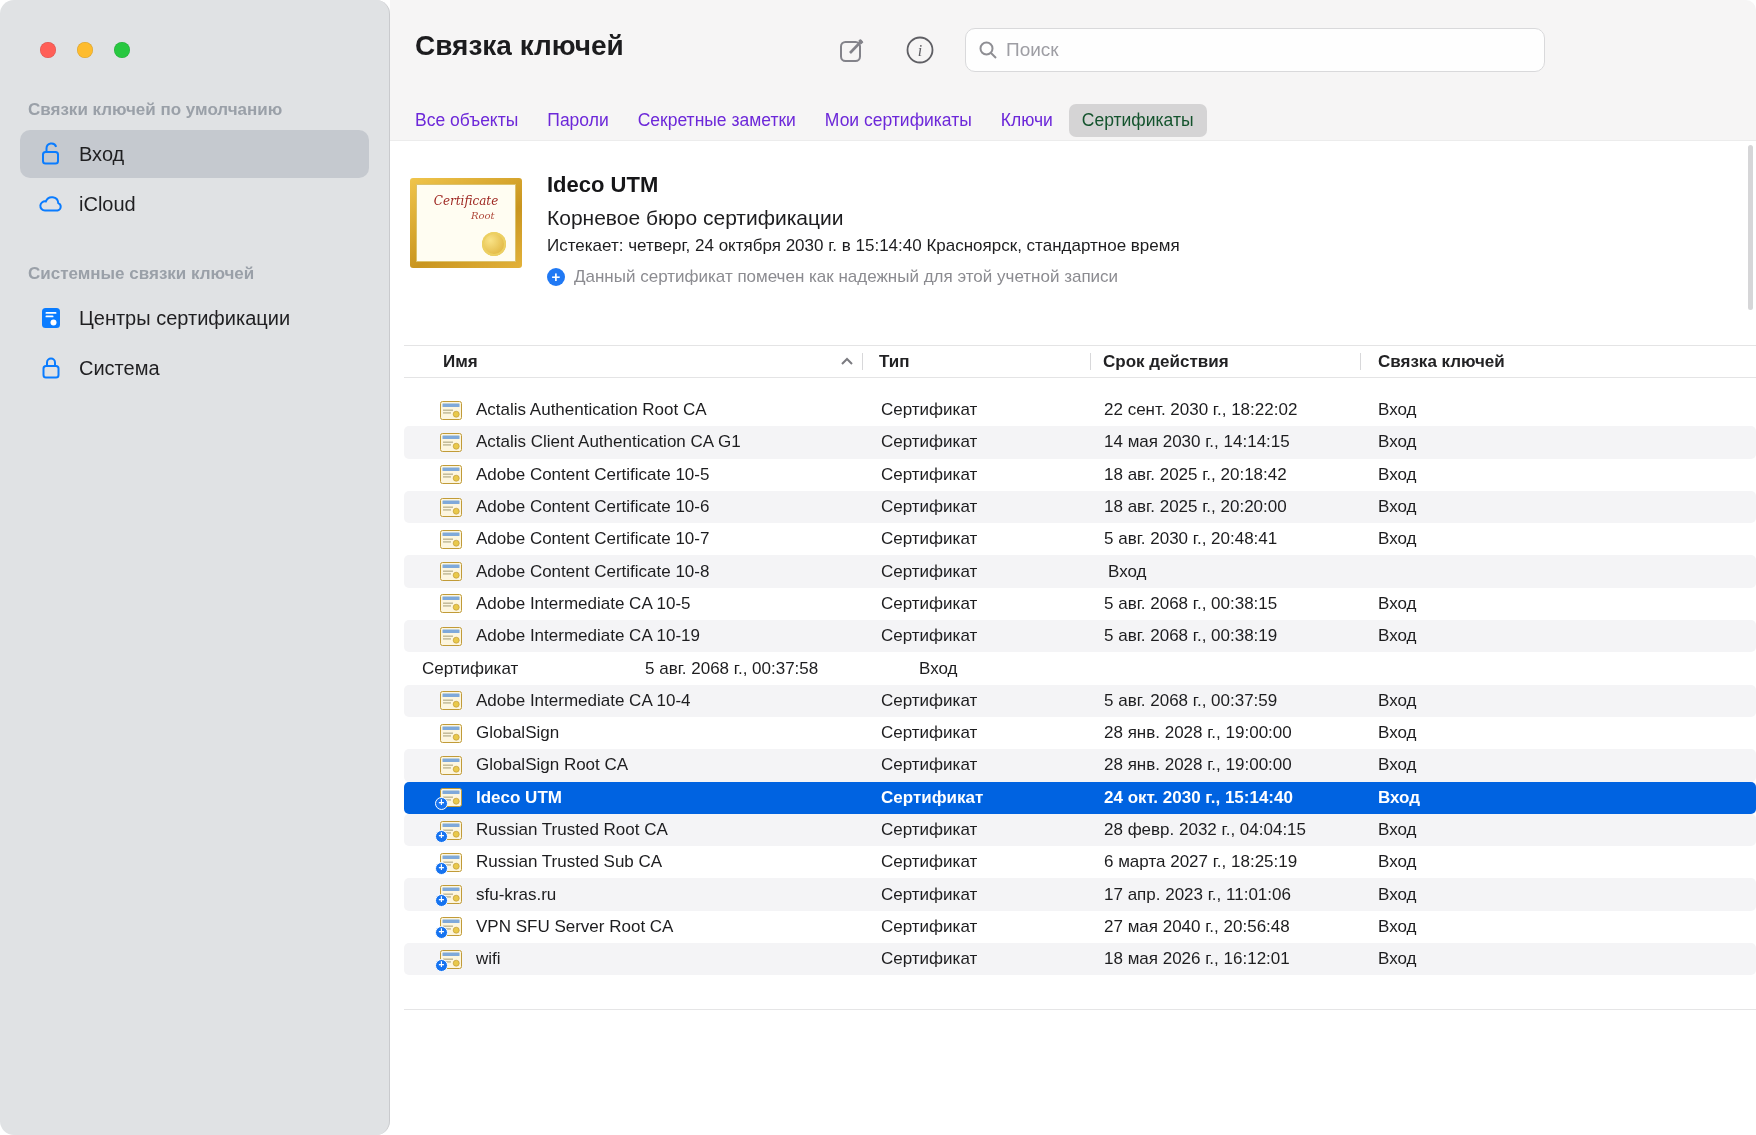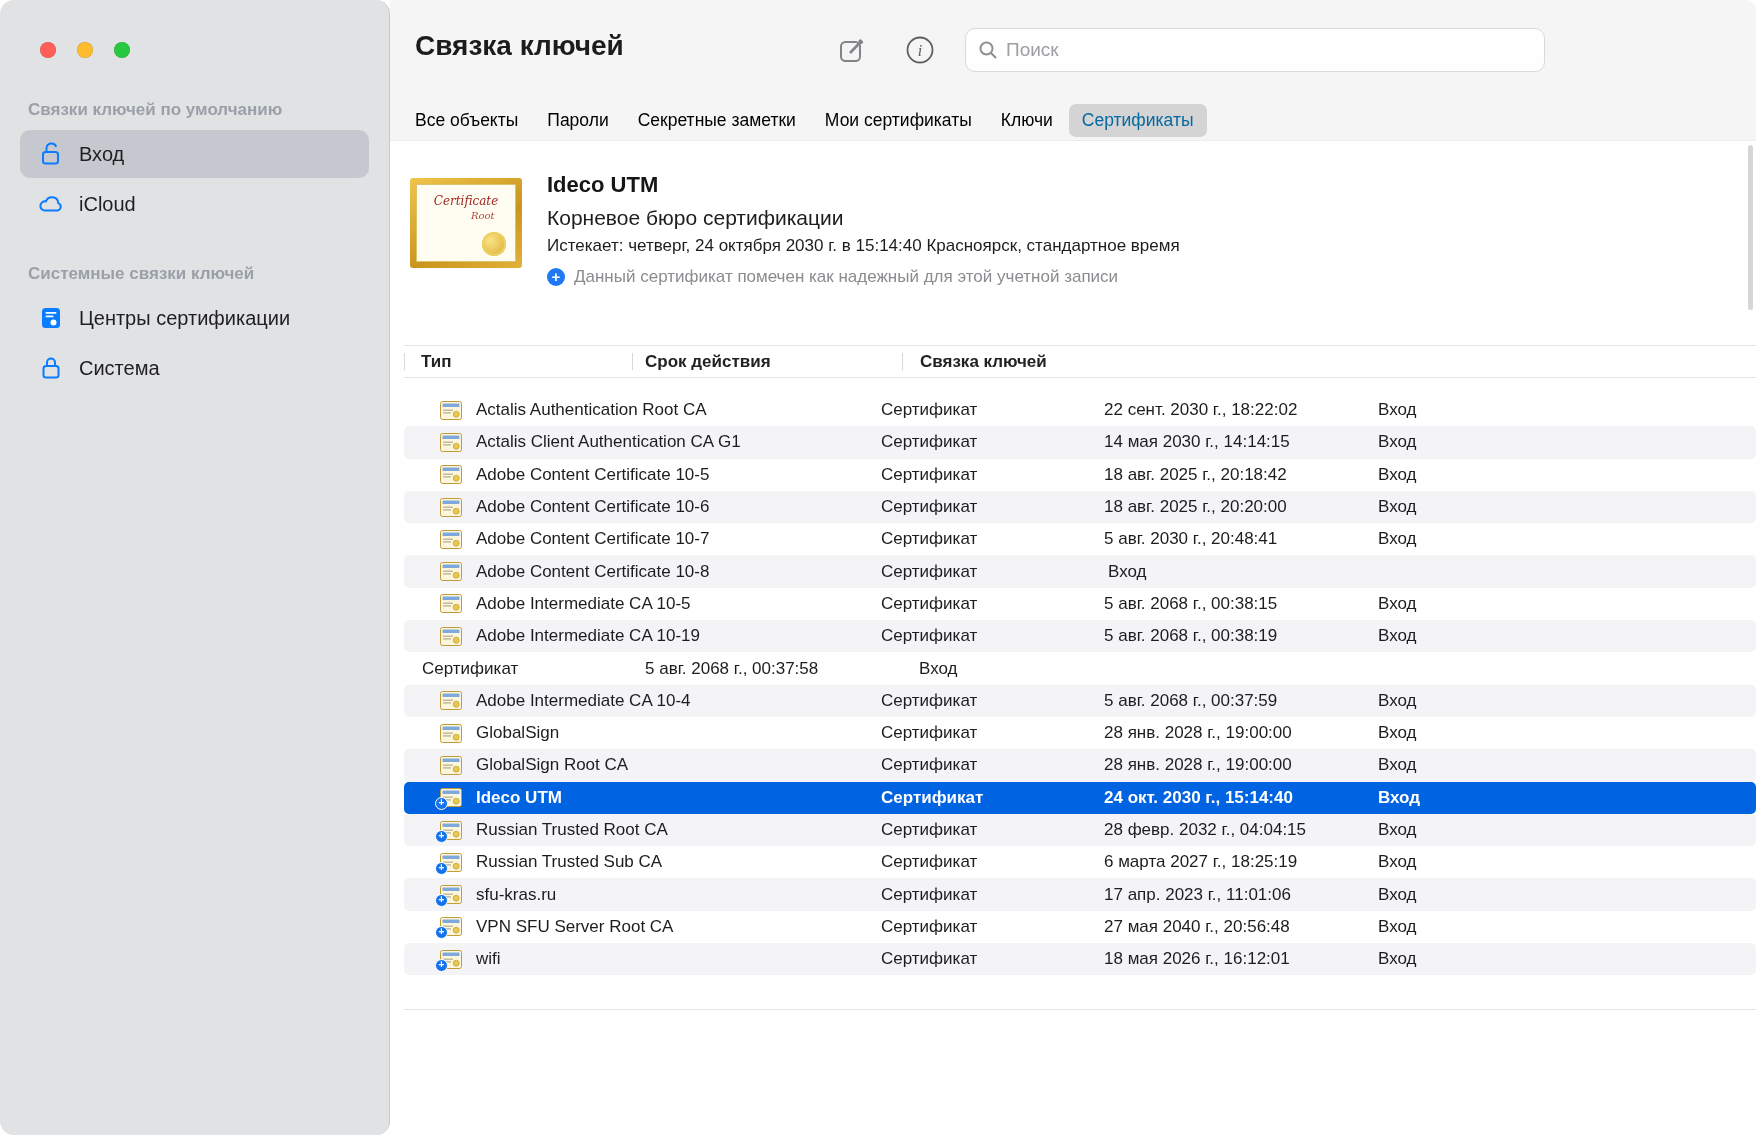--- a/index.html
+++ b/index.html
@@ -80,25 +80,25 @@
     font-family: "Liberation Sans", "DejaVu Sans", sans-serif;
     color: #6d28d9;
   }
   .search input::placeholder { color: #9e9ea4; }
 
   .tabs {
     position: absolute; top: 104px; left: 12px;
     display: flex; gap: 3px; align-items: center;
   }
   .tab {
-    font-size: 17.5px; color: #000000;
+    font-size: 17.5px; color: #6d28d9;
     padding: 6px 13px; border-radius: 7px;
     white-space: nowrap; cursor: default;
   }
-  .tab.selected { background: #d5d4d5; color: #0369a1; }
+  .tab.selected { background: #d5d4d5; color: #14532d; }
 
   
   .detail { position: absolute; top: 170px; left: 20px; display: flex; gap: 25px; }
   .cert-art {
     width: 112px; height: 90px; margin-top: 8px;
     background: linear-gradient(150deg, #f0c54c, #c9951f 60%, #e3b23a);
     border-radius: 3px; padding: 6px;
     flex-shrink: 0;
   }
   .cert-art-inner {
@@ -293,20 +293,28 @@
         <div class="detail-kind">Корневое бюро сертификации</div>
         <div class="detail-expires">Истекает: четверг, 24 октября 2030 г. в 15:14:40 Красноярск, стандартное время</div>
         <div class="detail-trust">
           <span class="plus-circle">+</span>
           <span>Данный сертификат помечен как надежный для этой учетной записи</span>
         </div>
       </div>
     </div>
 
     <div class="table-head">
+      <div class="th th-name">
+        <span>Имя</span>
+        <span class="sort-chevron">
+          <svg width="14" height="9" viewBox="0 0 14 9" fill="none" stroke="#7b7b80" stroke-width="2">
+            <path d="M2 7 L7 2 L12 7"></path>
+          </svg>
+        </span>
+      </div>
       <span class="vdiv"></span>
       <div class="th th-type">
         <span>Тип</span>
       </div>
       <span class="vdiv"></span>
       <div class="th th-date">
         <span>Срок действия</span>
       </div>
       <span class="vdiv"></span>
       <div class="th th-keychain">

